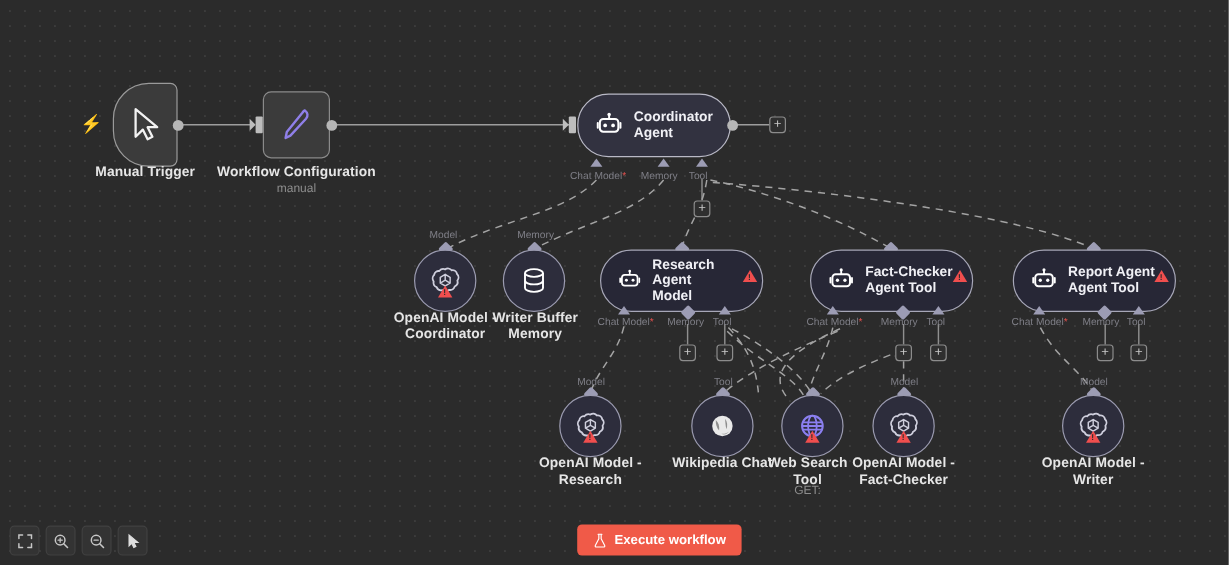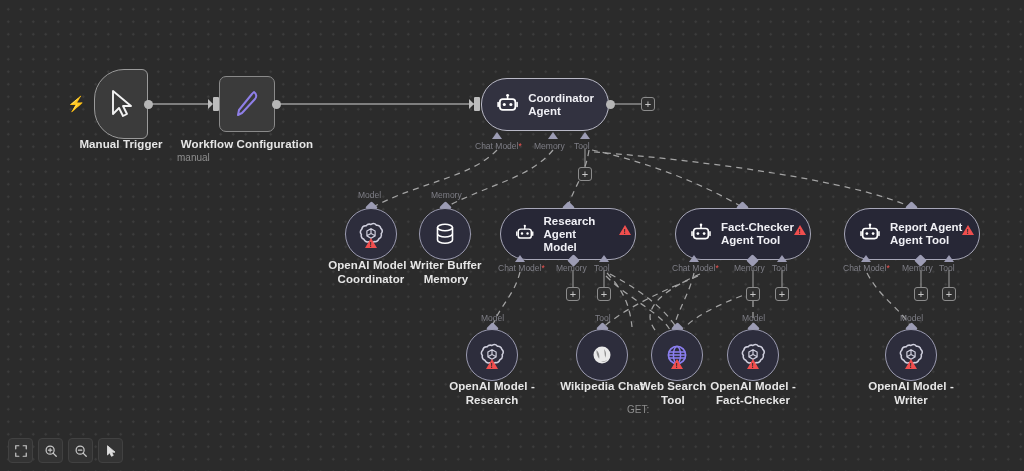--- a/index.html
+++ b/index.html
@@ -25,21 +25,21 @@
     text-align: center;
     color: #e6e6e6;
     font-size: 11.5px;
     line-height: 13.5px;
     font-weight: 700;
     letter-spacing: .1px;
     white-space: pre-line;
   }
   .nsub {
     position: absolute;
-    text-align: left;
+    text-align: center;
     color: #8d8d8d;
     font-size: 10px;
     line-height: 12px;
     font-weight: 400;
   }
 
   
   .trigger-node {
     position: absolute;
     width: 54px; height: 70px;
@@ -486,14 +486,20 @@
         <path d="M5 7 L9 7" stroke="#c7c7c7" stroke-width="1.2" stroke-linecap="round"></path>
       </svg>
     </div>
     <div class="tool-btn">
       <svg width="14" height="14" viewBox="0 0 16 16">
         <path d="M4 2 L4 12.5 L6.6 10 L8.5 14 L10.6 13 L8.7 9.3 L12.6 9.3 Z" fill="#dedede" stroke="#dedede" stroke-width="1"></path>
       </svg>
     </div>
   </div>
 
+  <button id="execute-btn">
+    <svg width="12" height="13" viewBox="0 0 14 16">
+      <path d="M5 1.5 L9 1.5 M5.8 1.5 L5.8 6 L2.2 13 C1.8 13.9 2.4 14.6 3.3 14.6 L10.7 14.6 C11.6 14.6 12.2 13.9 11.8 13 L8.2 6 L8.2 1.5" fill="none" stroke="#ffffff" stroke-width="1.2" stroke-linecap="round" stroke-linejoin="round"></path>
+    </svg>
+    <span>Execute workflow</span>
+  </button>
 
 </div>
 
 </body></html>

